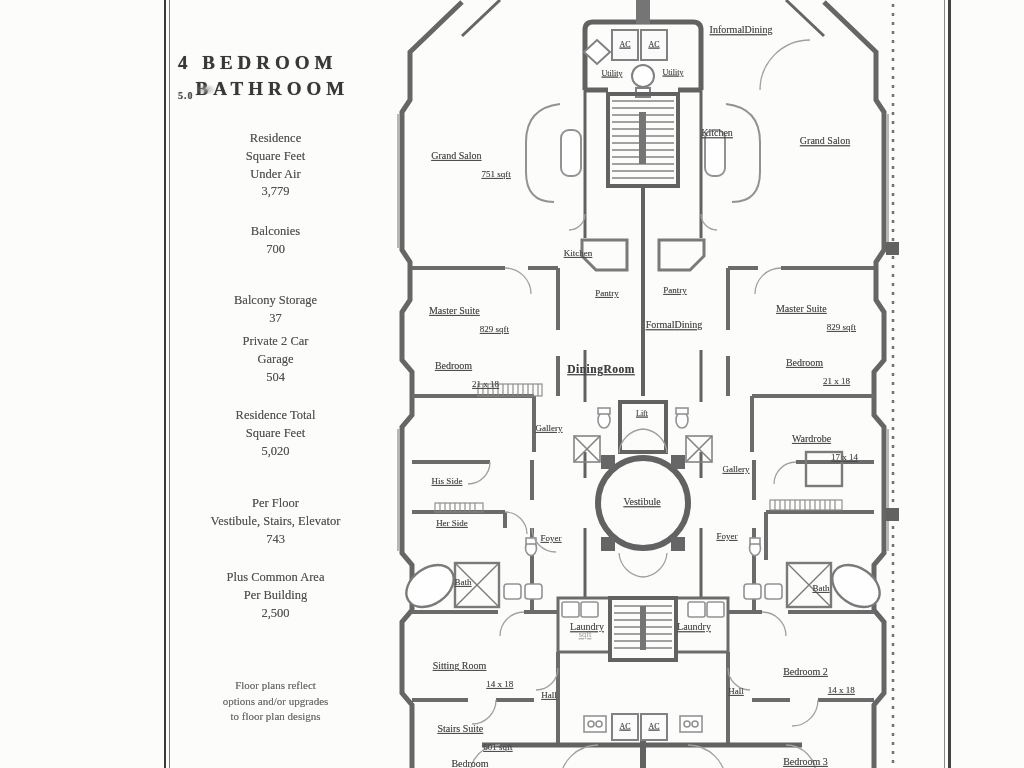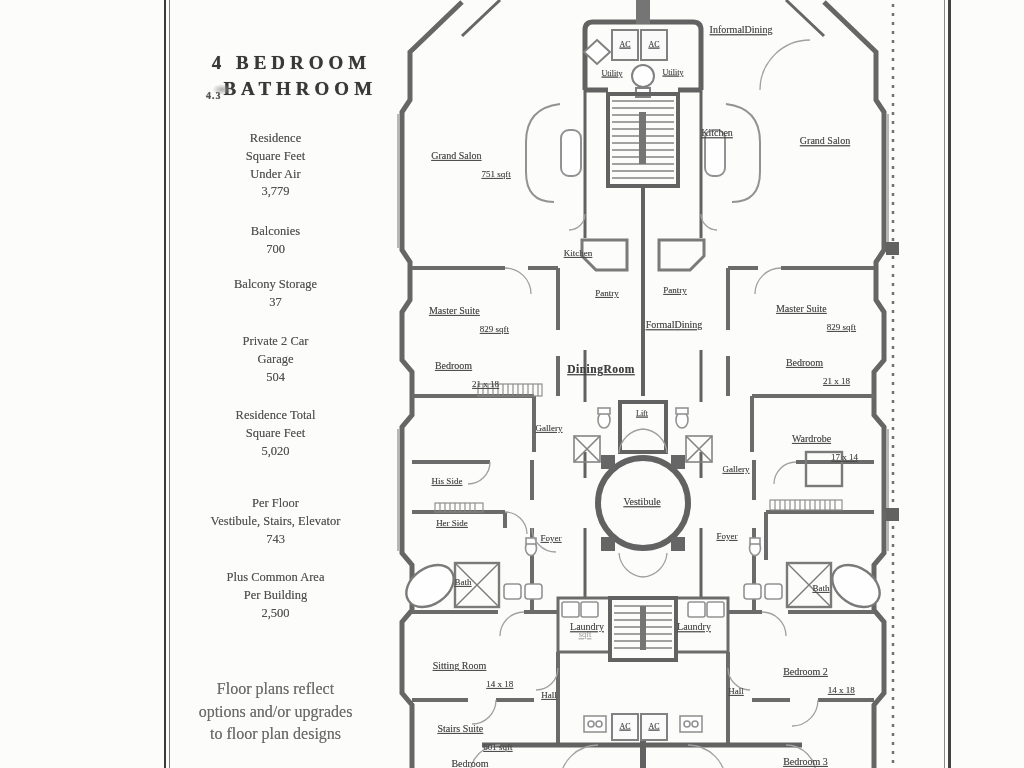--- a/index.html
+++ b/index.html
@@ -6,31 +6,31 @@
   .page{position:relative;width:1024px;height:768px;overflow:hidden;
         background:#fcfcfb;font-family:"Liberation Serif",serif;}
   
   .vline{position:absolute;top:0;bottom:0;}
   .vl-a{left:164px;width:2px;background:#3c3c3c;}
   .vl-b{left:169px;width:1px;background:#7a7a7a;}
   .vl-c{left:944px;width:1px;background:#8a8a8a;}
   .vl-d{left:948px;width:3px;background:#434343;}
   
   .sidebar{position:absolute;left:178px;top:0;width:195px;height:768px;color:#4f4f4f;}
-  .title{position:absolute;left:16px;top:50px;width:195px;text-align:center;color:#383838;
+  .title{position:absolute;left:0;top:50px;width:195px;color:#383838;
          font-weight:bold;font-size:19px;letter-spacing:5px;line-height:1.35;
          text-shadow:0 0 0.7px #555;}
   .title .prefix{font-size:10px;letter-spacing:1px;vertical-align:sub;margin-right:2px;color:#555;}
   .smudge{position:absolute;left:18px;top:34px;width:20px;height:11px;border-radius:50%;
           background:radial-gradient(closest-side,#9a9a9a,rgba(160,160,160,0));opacity:.8;}
   .stat{position:absolute;left:0;width:195px;text-align:center;font-size:12.5px;
         line-height:1.42;color:#515151;text-shadow:0 0 0.5px rgba(90,90,90,.6);}
   .stat span{display:block;}
   .stat span:empty{display:none;}
-  .footnote{color:#6b6b6b;font-size:16px;}
+  .footnote{color:#6b6b6b;font-size:11px;}
   
   .lb{position:absolute;transform:translate(-50%,-50%);display:flex;flex-direction:row;
       align-items:center;text-align:center;color:#4c4c4c;line-height:1.35;white-space:nowrap;
       text-shadow:0 0 0.5px rgba(80,80,80,.65);text-decoration:underline;}
   .lb span:empty{display:none;}
   .s8{font-size:8px;} .s9{font-size:9px;margin-top:36px;} .s10{font-size:10px;}
   .b{font-weight:bold;font-size:11.5px;letter-spacing:.5px;color:#3f3f3f;}
   .f{opacity:.45;font-size:8.5px;margin-top:44px;}
   svg.plan{position:absolute;left:0;top:0;filter:blur(.25px);opacity:.92;}
 </style>
@@ -42,35 +42,35 @@
   <div class="vline vl-a"></div>
   <div class="vline vl-b"></div>
   <div class="vline vl-c"></div>
   <div class="vline vl-d"></div>
 
   <div class="sidebar">
     <div class="title">
       <div>4 BEDROOM</div>
       <div>
         <span class="smudge"></span>
-        <span class="prefix">4.3</span><span>BATHROOM</span>
+        <span class="prefix">5.0</span><span>BATHROOM</span>
       </div>
     </div>
 
     <div class="stat" style="top:130px">
       <span>Residence</span>
       <span>Square Feet</span>
       <span>Under Air</span>
       <span>3,779</span>
     </div>
     <div class="stat" style="top:223px">
       <span>Balconies</span>
       <span>700</span>
     </div>
-    <div class="stat" style="top:276px">
+    <div class="stat" style="top:292px">
       <span>Balcony Storage</span>
       <span>37</span>
     </div>
     <div class="stat" style="top:333px">
       <span>Private 2 Car</span>
       <span>Garage</span>
       <span>504</span>
     </div>
     <div class="stat" style="top:407px">
       <span>Residence Total</span>

